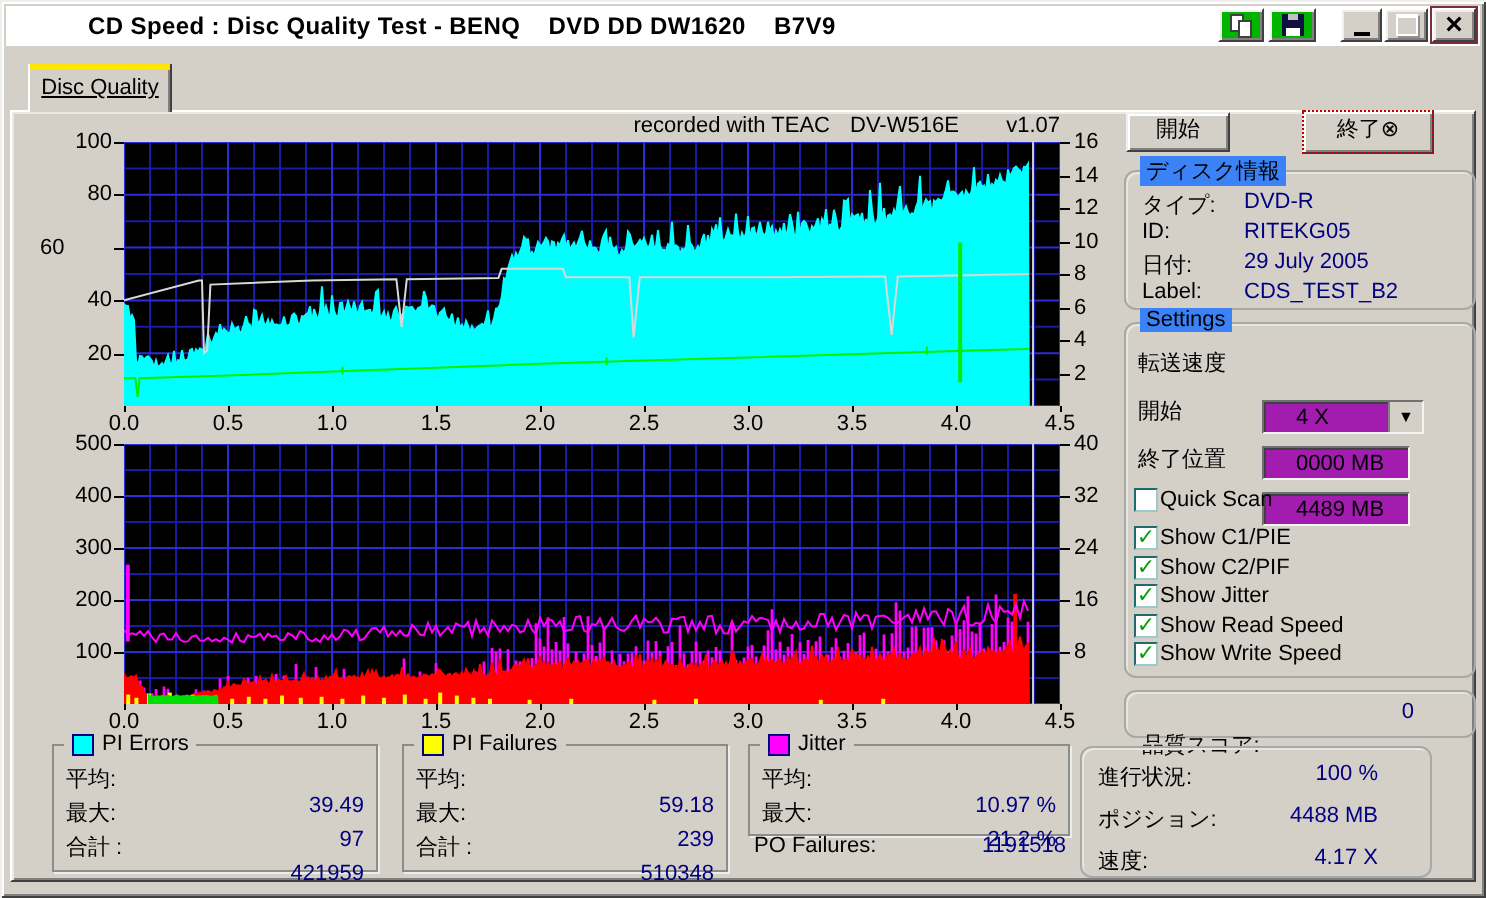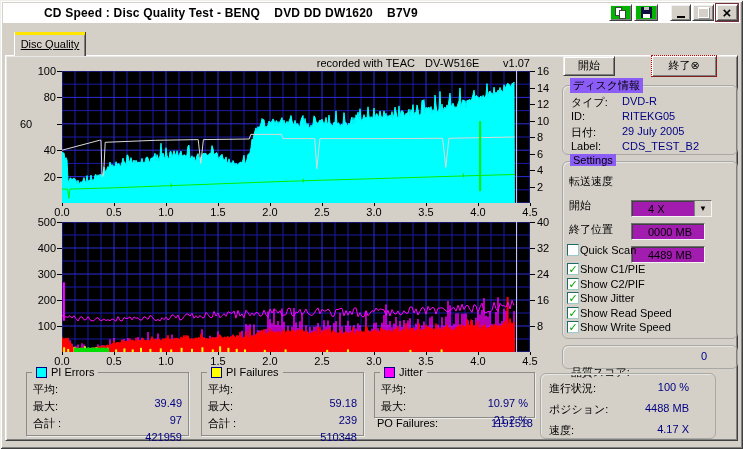--- a/index.html
+++ b/index.html
@@ -42,21 +42,21 @@
   .plot{position:absolute;background:#000;z-index:2;}
   #plot1{left:62px;top:71px;width:468px;height:132px;}
   #plot2{left:62px;top:222px;width:468px;height:130px;}
   .tick{position:absolute;font-size:11px;z-index:2;}
   .tkmark{position:absolute;background:#000;z-index:2;}
   .btn{position:absolute;background:#d4d0c8;border:1px solid;border-color:#efefed #404040 #404040 #efefed;
     box-shadow:inset 1px 1px 0 #ffffff, inset -1px -1px 0 #808080;text-align:center;z-index:2;box-sizing:border-box;}
   #btn-start{left:563px;top:56px;width:52px;height:20px;line-height:17px;}
   #btn-exit{left:651px;top:55px;width:66px;height:22px;line-height:19px;outline:1px dotted #c40000;outline-offset:-1px;}
   .grp{position:absolute;border:1px solid #a8a8a4;border-radius:6px;z-index:2;box-shadow:inset 1px 1px 0 #e6e6e2;}
-  .grp-title{position:absolute;top:-8px;left:7px;background:#8b5cf6;padding:0 3px;white-space:nowrap;}
+  .grp-title{position:absolute;top:-8px;left:7px;background:#3b82f6;padding:0 3px;white-space:nowrap;}
   .irow{position:absolute;left:8px;right:4px;height:13px;}
   .ilab{position:absolute;left:0;}
   .ival{position:absolute;left:51px;color:#000080;white-space:nowrap;}
   .pval{position:absolute;right:30px;color:#000080;white-space:nowrap;}
   .field{position:absolute;left:68px;width:74px;height:17px;background:#a21caf;border:1px solid;
     border-color:#707070 #f4f4f2 #f4f4f2 #707070;box-shadow:inset 1px 1px 0 #404040;
     line-height:16px;padding-left:16px;box-sizing:border-box;z-index:2;margin-top:28px;}
   .combo{width:81px;}
   .combo .arrow{position:absolute;right:0;top:0;width:16px;height:15px;background:#d4d0c8;
     border-left:1px solid #808080;display:flex;align-items:center;justify-content:center;font-size:8px;color:#000;}

